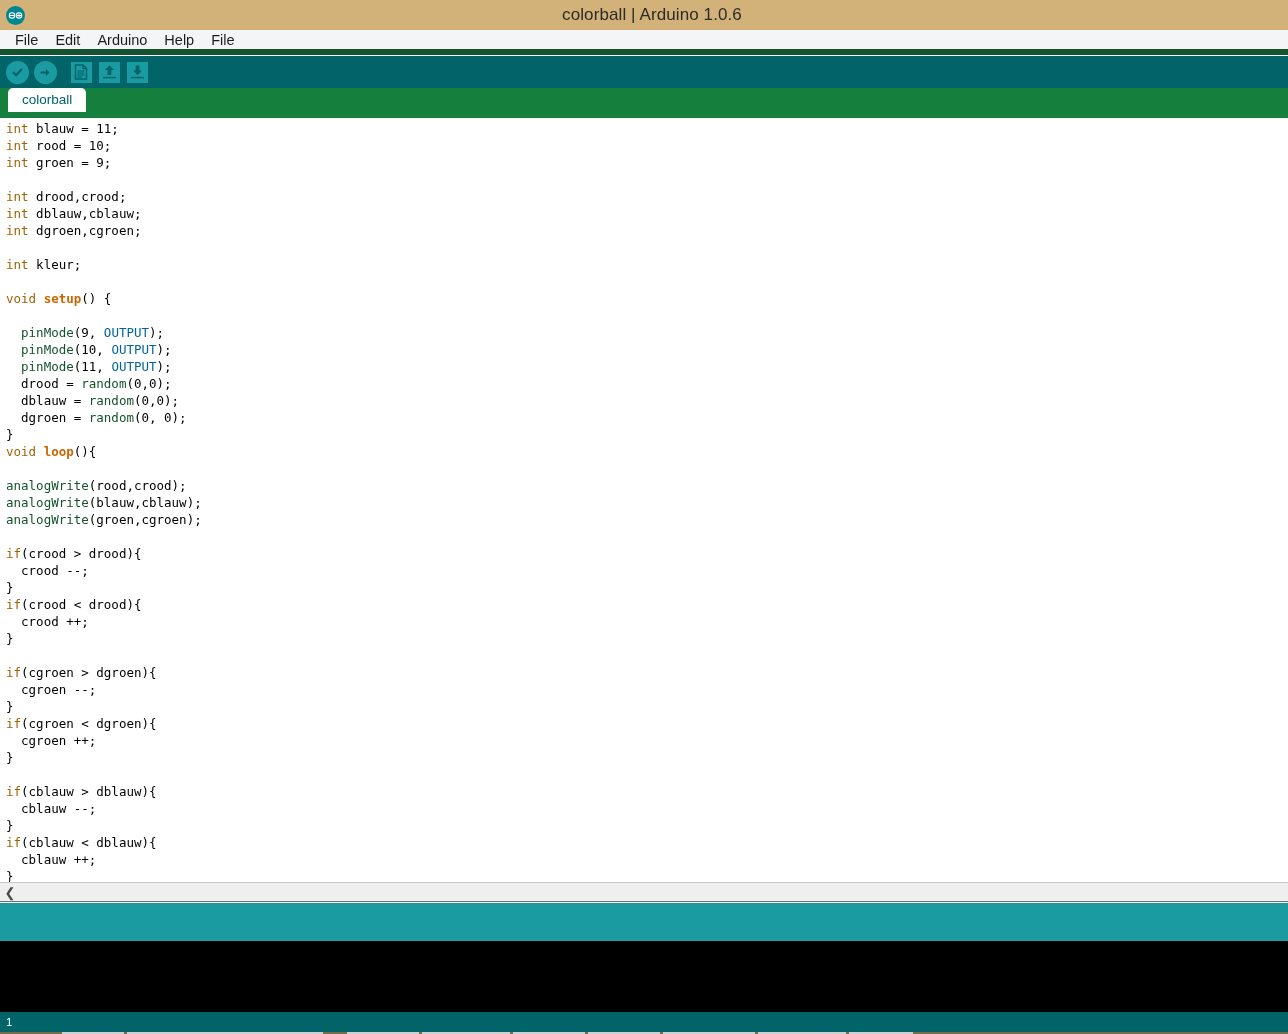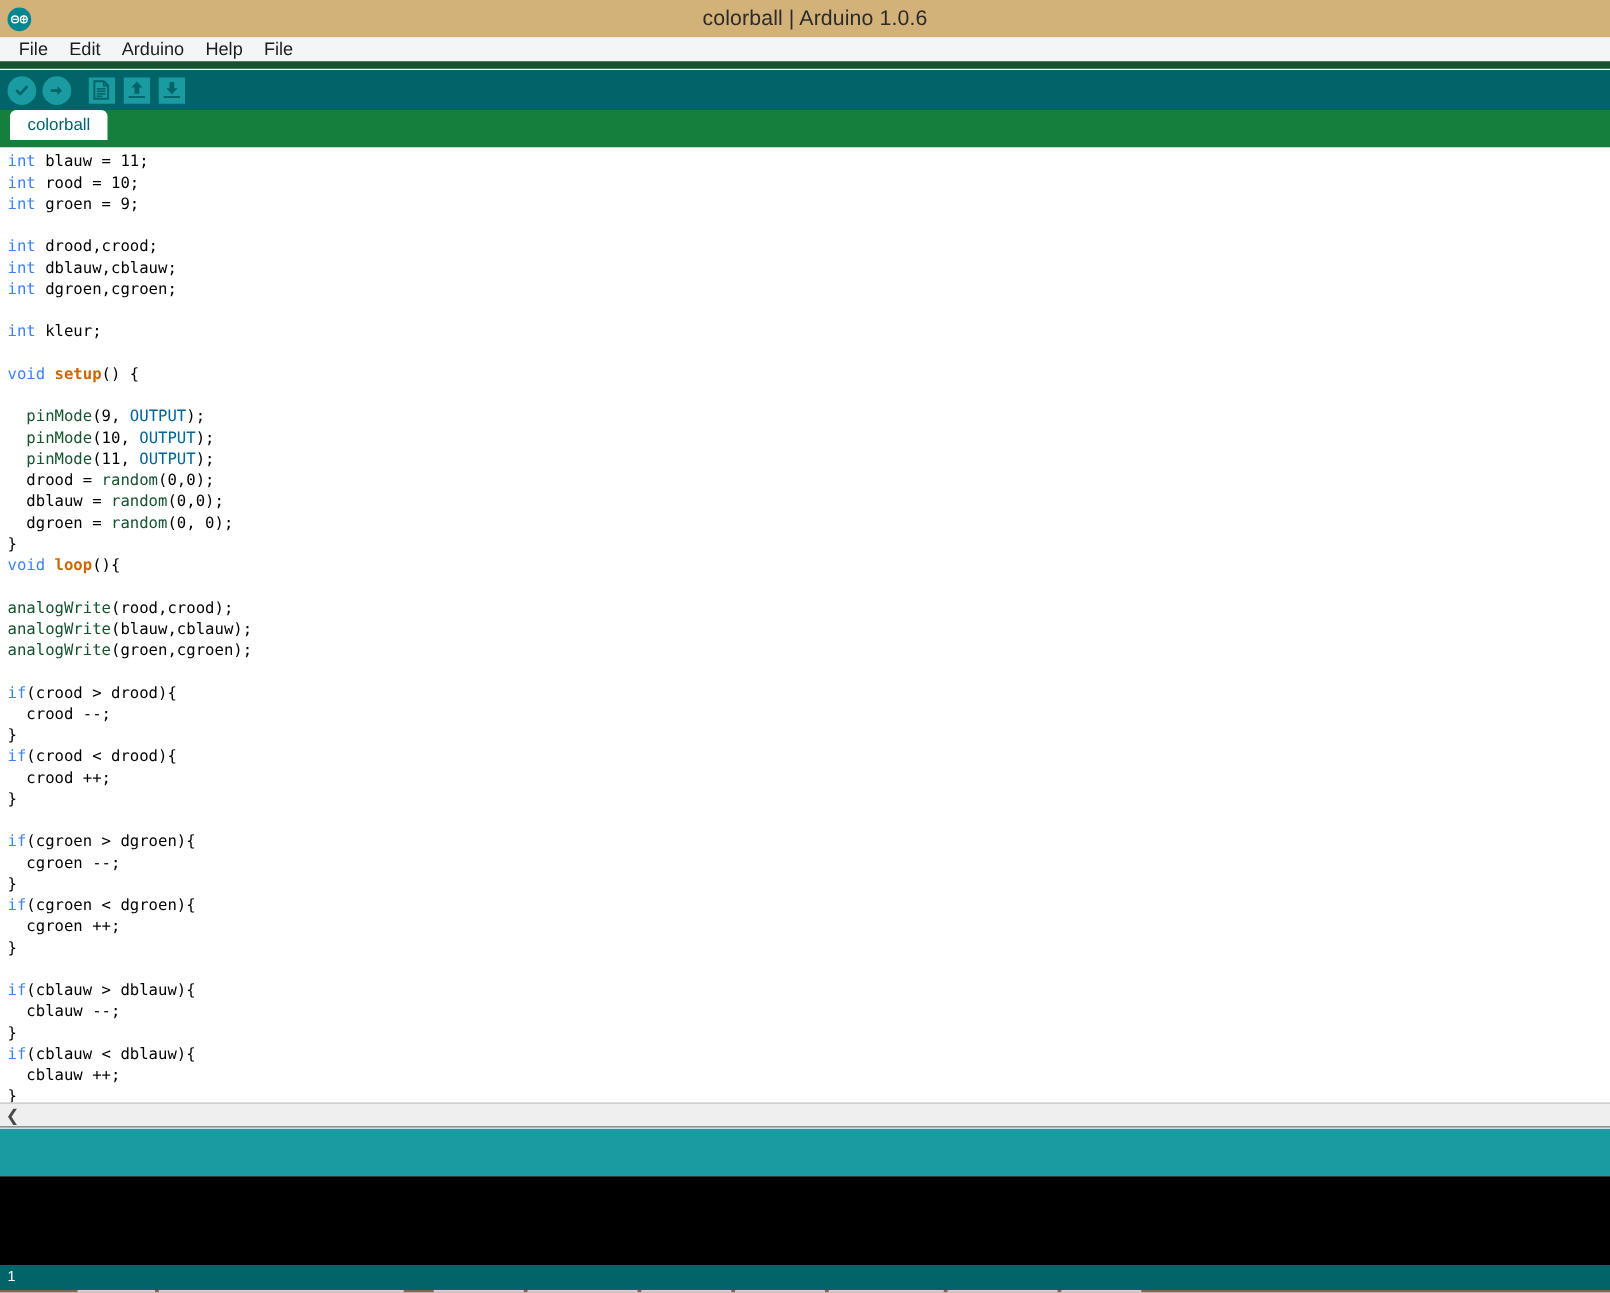--- a/index.html
+++ b/index.html
@@ -136,21 +136,21 @@
     padding: 2px 0 0 6px;
   }
   .code {
     font-family: "DejaVu Sans Mono", "Liberation Mono", monospace;
     font-size: 12.5px;
     line-height: 17px;
     color: #000000;
     white-space: pre;
   }
   .code .ln { height: 17px; }
-  .kw   { color: #3b82f6; text-align: right; }
+  .kw   { color: #a16207; text-align: right; }
   .kw2  { color: #cc6600; font-weight: bold; }
   .fn   { color: #14532d; }
   .lit  { color: #006699; margin-top: 24px; }
 
   
   .hscroll {
     position: absolute;
     left: 0; top: 882px;
     width: 1288px; height: 20px;
     background: #efefef;

